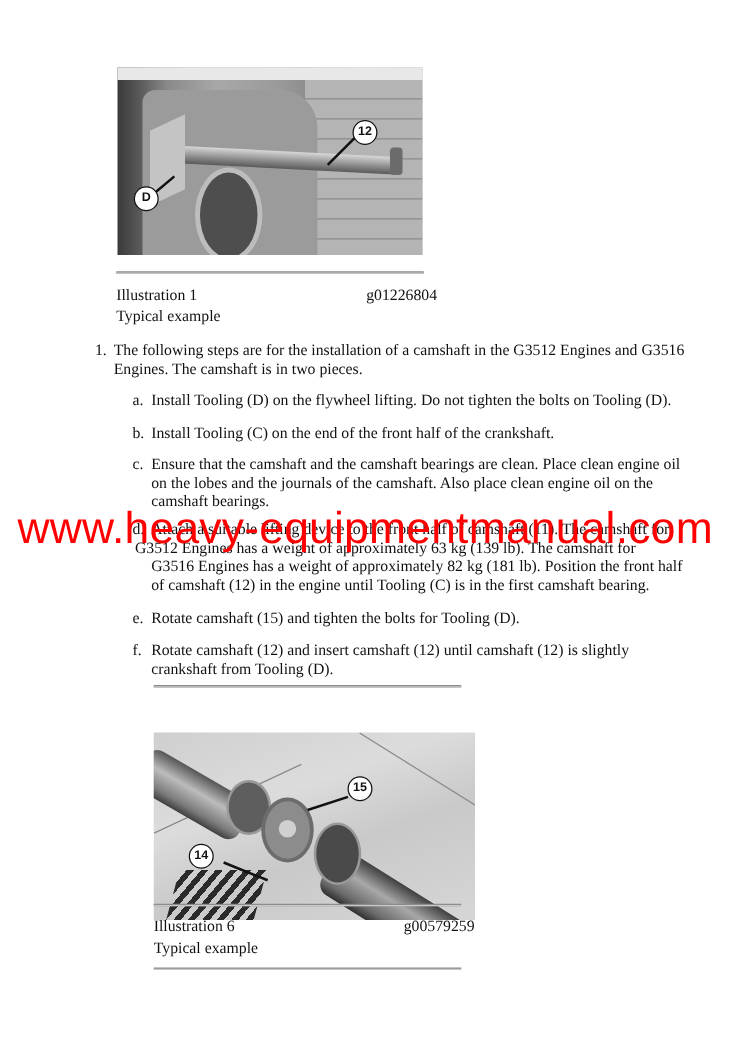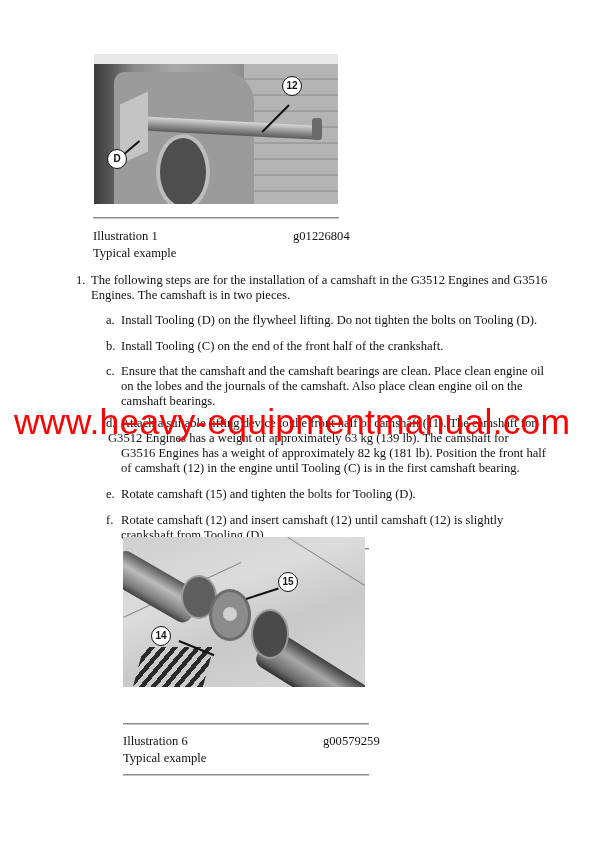--- a/index.html
+++ b/index.html
@@ -31,21 +31,21 @@
   <div class="abs" style="left:62px; top:80px; width:46px; height:68px; border-radius:50%; background:#4e4e4e; border:4px solid #bdbdbd;"></div>
 
   <div class="abs" style="left:38px; top:62px; width:190px; height:14px; border-radius:6px;
        background: linear-gradient(180deg, #d8d8d8, #8a8a8a 60%, #5a5a5a); transform: rotate(3deg); transform-origin:0 50%;"></div>
   <div class="abs" style="left:218px; top:64px; width:10px; height:22px; background:#6b6b6b; border-radius:3px;"></div>
 
   <div class="abs" style="left:26px; top:44px; width:28px; height:60px; background:#c4c4c4; transform: skewY(-25deg);"></div>
 
   <div class="leader" style="left:168px; top:77px; width:38px; transform: rotate(-45deg);"></div>
   <div class="leader" style="left:30px; top:99px; width:20px; transform: rotate(-40deg);"></div>
-  <div class="callout" style="left:188px; top:22px;">12</div>
+  <div class="callout" style="left:188px; top:42px;">12</div>
   <div class="callout" style="left:13px; top:95px;">D</div>
 </div>
 
 <div class="rule" style="left:93px; top:217px; width:246px;"></div>
 <div class="txt" style="left:93px; top:229px;">Illustration 1</div>
 <div class="txt" style="left:293px; top:229px;">g01226804</div>
 <div class="txt" style="left:93px; top:246px;">Typical example</div>
 
 <div class="txt" style="left:76px; top:273px;">1.</div>
 <div class="txt" style="left:91px; top:273px;">The following steps are for the installation of a camshaft in the G3512 Engines and G3516</div>
@@ -69,22 +69,22 @@
 <div class="txt" style="left:121px; top:461px;">of camshaft (12) in the engine until Tooling (C) is in the first camshaft bearing.</div>
 
 <div class="txt" style="left:106px; top:487px;">e.</div>
 <div class="txt" style="left:121px; top:487px;">Rotate camshaft (15) and tighten the bolts for Tooling (D).</div>
 
 <div class="txt" style="left:106px; top:513px;">f.</div>
 <div class="txt" style="left:121px; top:513px;">Rotate camshaft (12) and insert camshaft (12) until camshaft (12) is slightly</div>
 <div class="txt" style="left:121px; top:528px;">crankshaft from Tooling (D).</div>
 
 <div class="rule" style="left:123px; top:548px; width:246px;"></div>
-<div class="photo" style="left:123px; top:537px; width:214px; height:150px;
-     background: linear-gradient(160deg, #cfcfcf 0%, #dcdcdc 35%, #c9c9c9 60%, #d6d6d6 100%); padding-left: 28px;">
+<div class="photo" style="left:123px; top:586px; width:257px; height:150px;
+     background: linear-gradient(160deg, #cfcfcf 0%, #dcdcdc 35%, #c9c9c9 60%, #d6d6d6 100%);">
 
   <div class="abs" style="left:0; top:80px; width:130px; height:1px; background:#8a8a8a; transform: rotate(-25deg); transform-origin:0 0;"></div>
   <div class="abs" style="left:165px; top:0; width:110px; height:1px; background:#8a8a8a; transform: rotate(32deg); transform-origin:0 0;"></div>
 
   <div class="abs" style="left:-10px; top:8px; width:95px; height:36px; border-radius:10px;
        background: linear-gradient(180deg, #555, #bcbcbc 40%, #7a7a7a 80%, #3f3f3f); transform: rotate(30deg); transform-origin: 0 50%;"></div>
   <div class="abs" style="left:58px; top:38px; width:32px; height:40px; border-radius:50%; background:#5e5e5e; border:2px solid #9a9a9a;"></div>
 
   <div class="abs" style="left:86px; top:52px; width:36px; height:46px; border-radius:50%; background:#8c8c8c; border:3px solid #6c6c6c;">
     <div class="abs" style="left:11px; top:15px; width:14px; height:14px; border-radius:50%; background:#d0d0d0;"></div>

